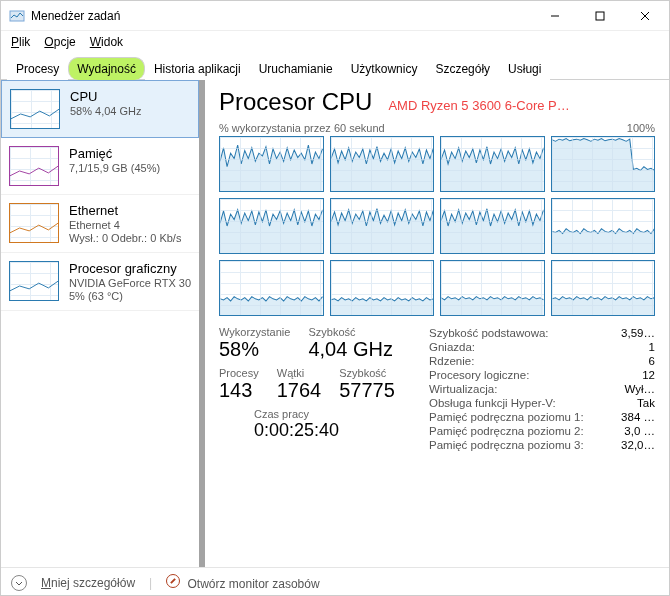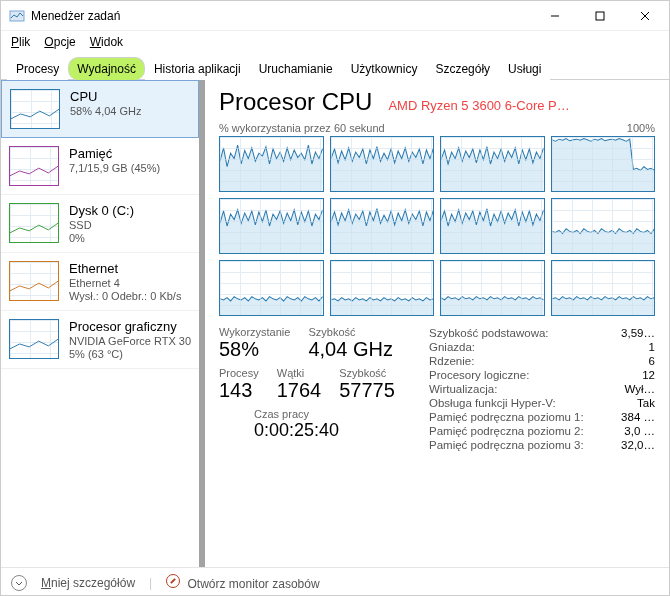--- a/index.html
+++ b/index.html
@@ -228,32 +228,20 @@
           <svg viewBox="0 0 50 40" style="position: absolute; inset: 0px;">
             <polyline points="0,30 10,25 20,28 30,22 40,27 50,20" fill="none" stroke="#a03da0" stroke-width="1"></polyline>
           </svg>
         </div>
         <div class="side-labels">
           <div class="name">Pamięć</div>
           <div class="sub">7,1/15,9 GB (45%)</div>
         </div>
       </div>
       <div class="side-item">
-        <div class="side-thumb gridlines" style="border-color: rgb(58, 160, 58);">
-          <svg viewBox="0 0 50 40" style="position: absolute; inset: 0px;">
-            <polyline points="0,30 10,25 20,28 30,22 40,27 50,20" fill="none" stroke="#3aa03a" stroke-width="1"></polyline>
-          </svg>
-        </div>
-        <div class="side-labels">
-          <div class="name">Dysk 0 (C:)</div>
-          <div class="sub">SSD</div>
-          <div class="sub2">0%</div>
-        </div>
-      </div>
-      <div class="side-item">
         <div class="side-thumb gridlines" style="border-color: rgb(208, 120, 32);">
           <svg viewBox="0 0 50 40" style="position: absolute; inset: 0px;">
             <polyline points="0,30 10,25 20,28 30,22 40,27 50,20" fill="none" stroke="#d07820" stroke-width="1"></polyline>
           </svg>
         </div>
         <div class="side-labels">
           <div class="name">Ethernet</div>
           <div class="sub">Ethernet 4</div>
           <div class="sub2">Wysł.: 0  Odebr.: 0 Kb/s</div>
         </div>

